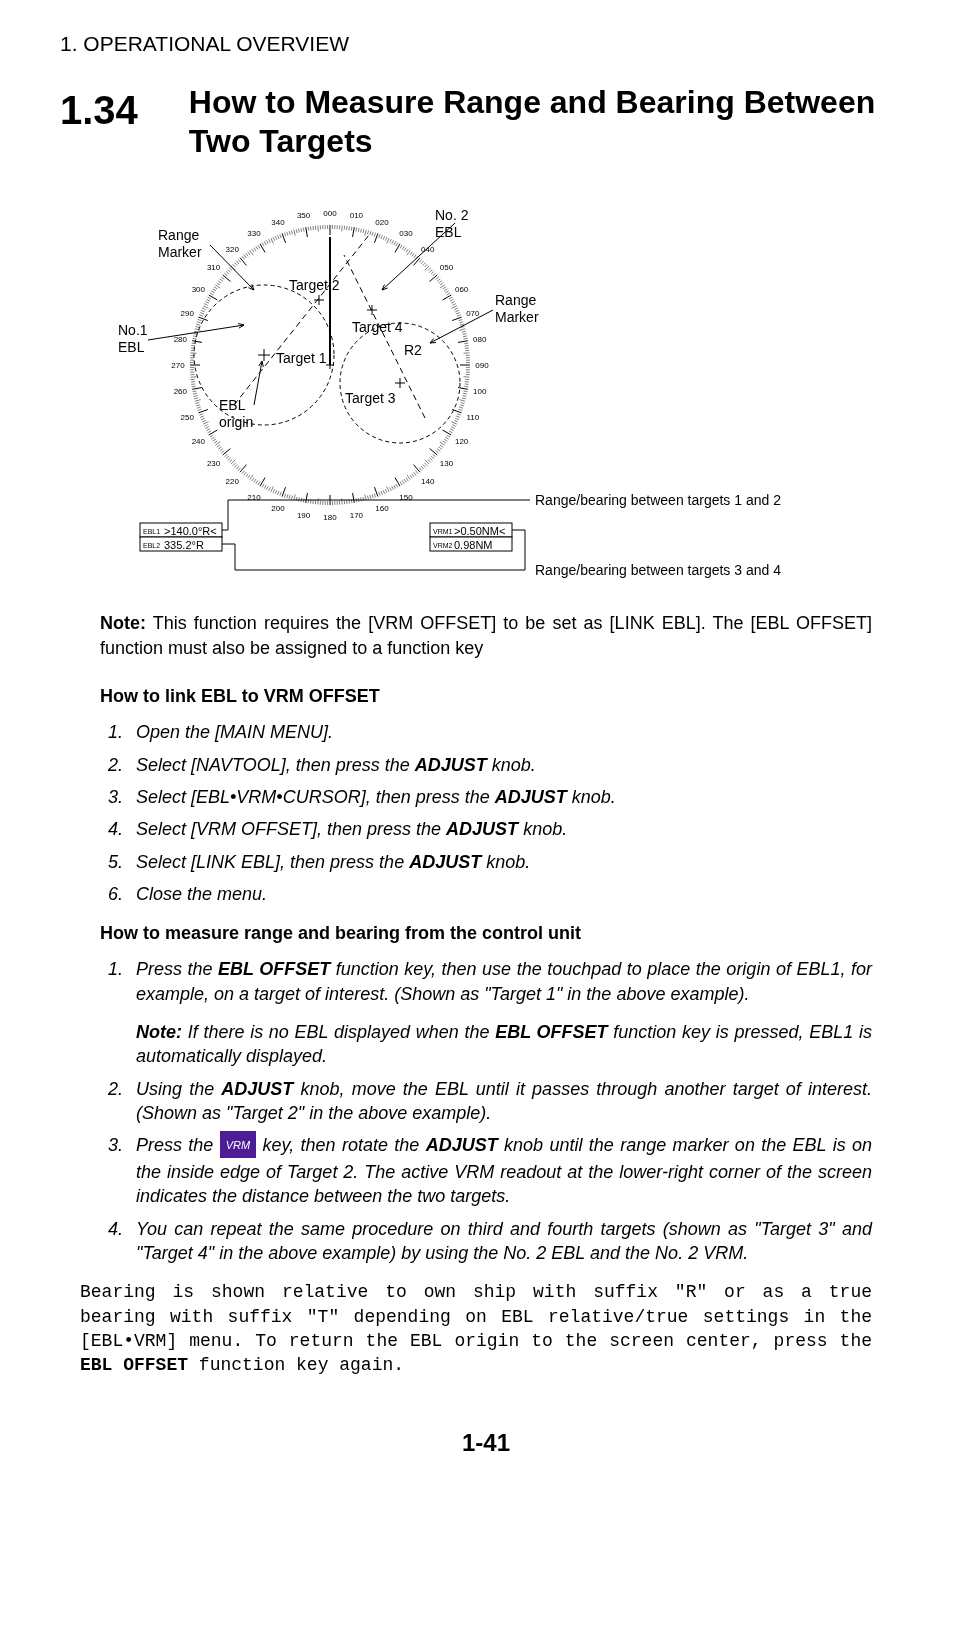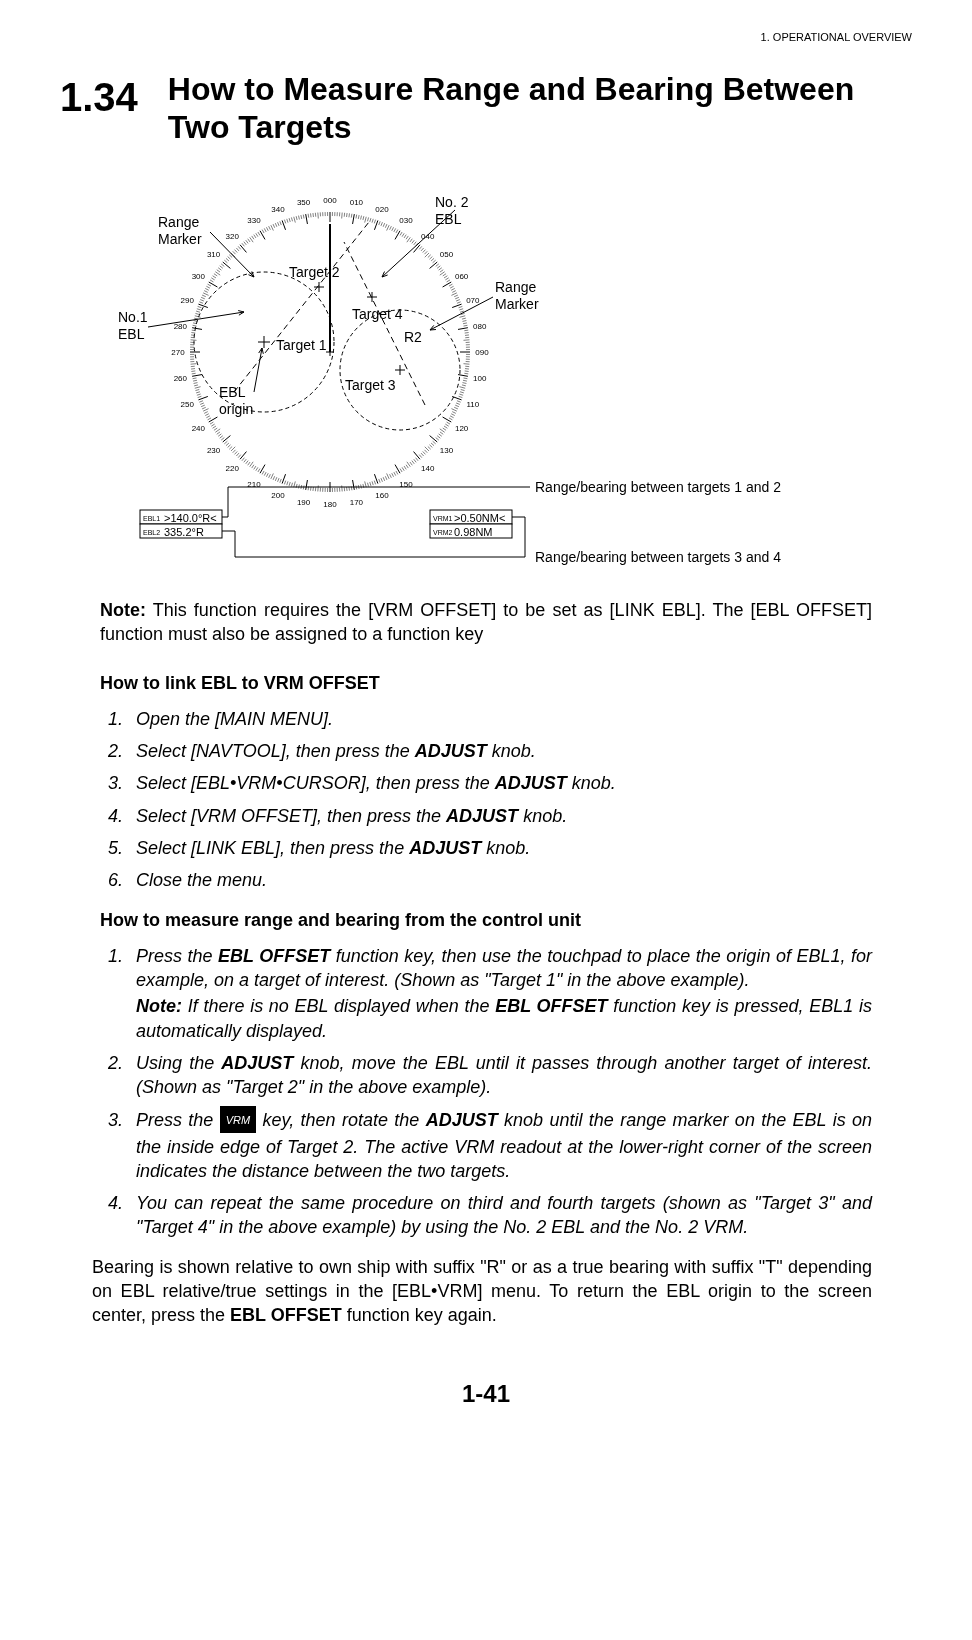--- a/index.html
+++ b/index.html
@@ -6,39 +6,40 @@
     font-family: Arial, Helvetica, sans-serif;
     width: 972px;
     margin: 0;
     padding: 30px 60px 30px 60px;
     box-sizing: border-box;
     color: #000;
     font-size: 18px;
     line-height: 1.35;
   }
   .header-right {
-    text-align: right;
-    font-size: 11px;
+    text-align: left;
+    font-size: 21px;
     margin-bottom: 25px;
   }
   .section-title {
     display: flex;
     align-items: flex-start;
     margin-bottom: 25px;
   }
   .section-number {
     font-size: 40px;
     font-weight: bold;
     margin-right: 30px;
     white-space: nowrap;
   }
   .section-heading {
     font-size: 32px;
     font-weight: bold;
     line-height: 1.2;
+    margin-left: 21px;
   }
   .figure {
     margin: 10px 0 20px 40px;
   }
   .note {
     margin: 15px 40px 24px 40px;
     text-align: justify;
   }
   .subhead {
     font-weight: bold;
@@ -50,29 +51,30 @@
     padding-left: 28px;
     font-style: italic;
   }
   ol.steps li {
     margin-bottom: 8px;
     padding-left: 8px;
     text-align: justify;
   }
   .subnote {
     display: block;
-    margin-top: 2px;
+    margin-top: 14px;
   }
   .para {
-    margin: 10px 40px 20px 32px;
+    margin: 10px 40px 20px 20px;
     text-align: justify;
+    font-family: Liberation Mono, monospace;
   }
   .vrm-key {
     display: inline-block;
-    background: #000000;
+    background: #4c1d95;
     color: #fff;
     font-size: 11px;
     padding: 7px 6px 5px 6px;
     position: relative;
     top: -2px;
   }
   .footer {
     text-align: center;
     font-size: 24px;
     font-weight: bold;

